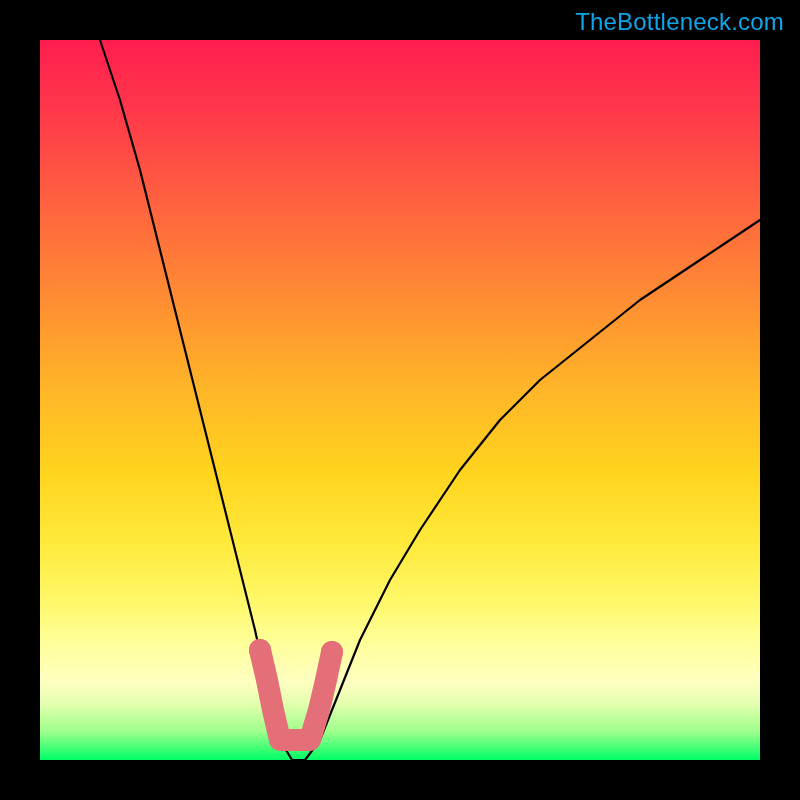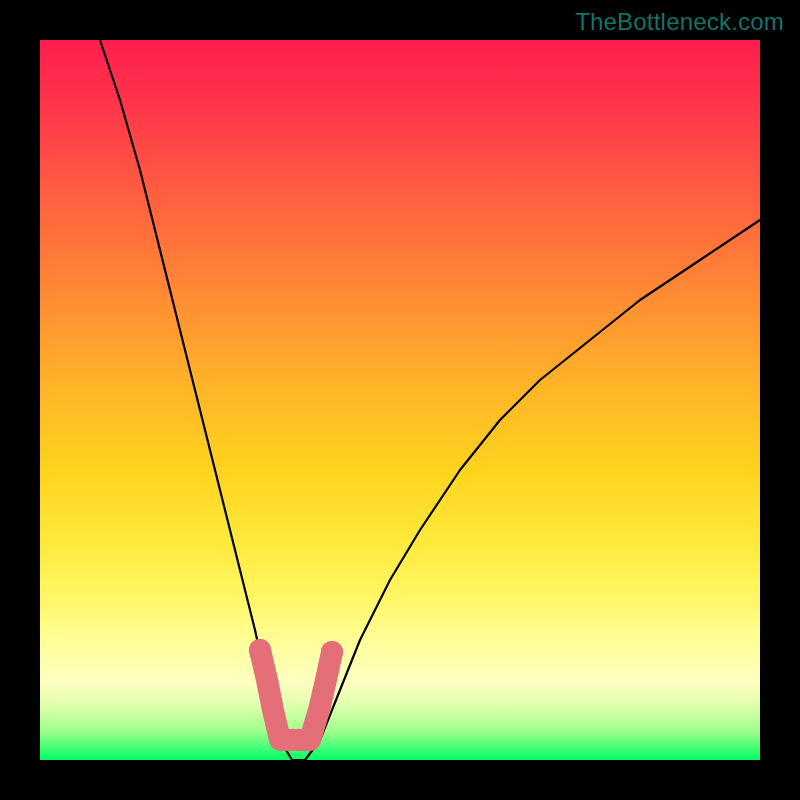--- a/index.html
+++ b/index.html
@@ -39,21 +39,21 @@
       #ffffc0 89%,
       #e6ffb0 92%,
       #a0ff8c 96%,
       #00ff66 100%
     );
   }
   .watermark {
     position: absolute;
     top: 8px;
     right: 16px;
-    color: #0f766e;
+    color: #0ea5e9;
     font-size: 24px;
     font-weight: 500;
     letter-spacing: 0.2px;
     font-family: Arial, Helvetica, sans-serif;
   }
   svg.curve {
     position: absolute;
     top: 0;
     left: 0;
     width: 720px;

